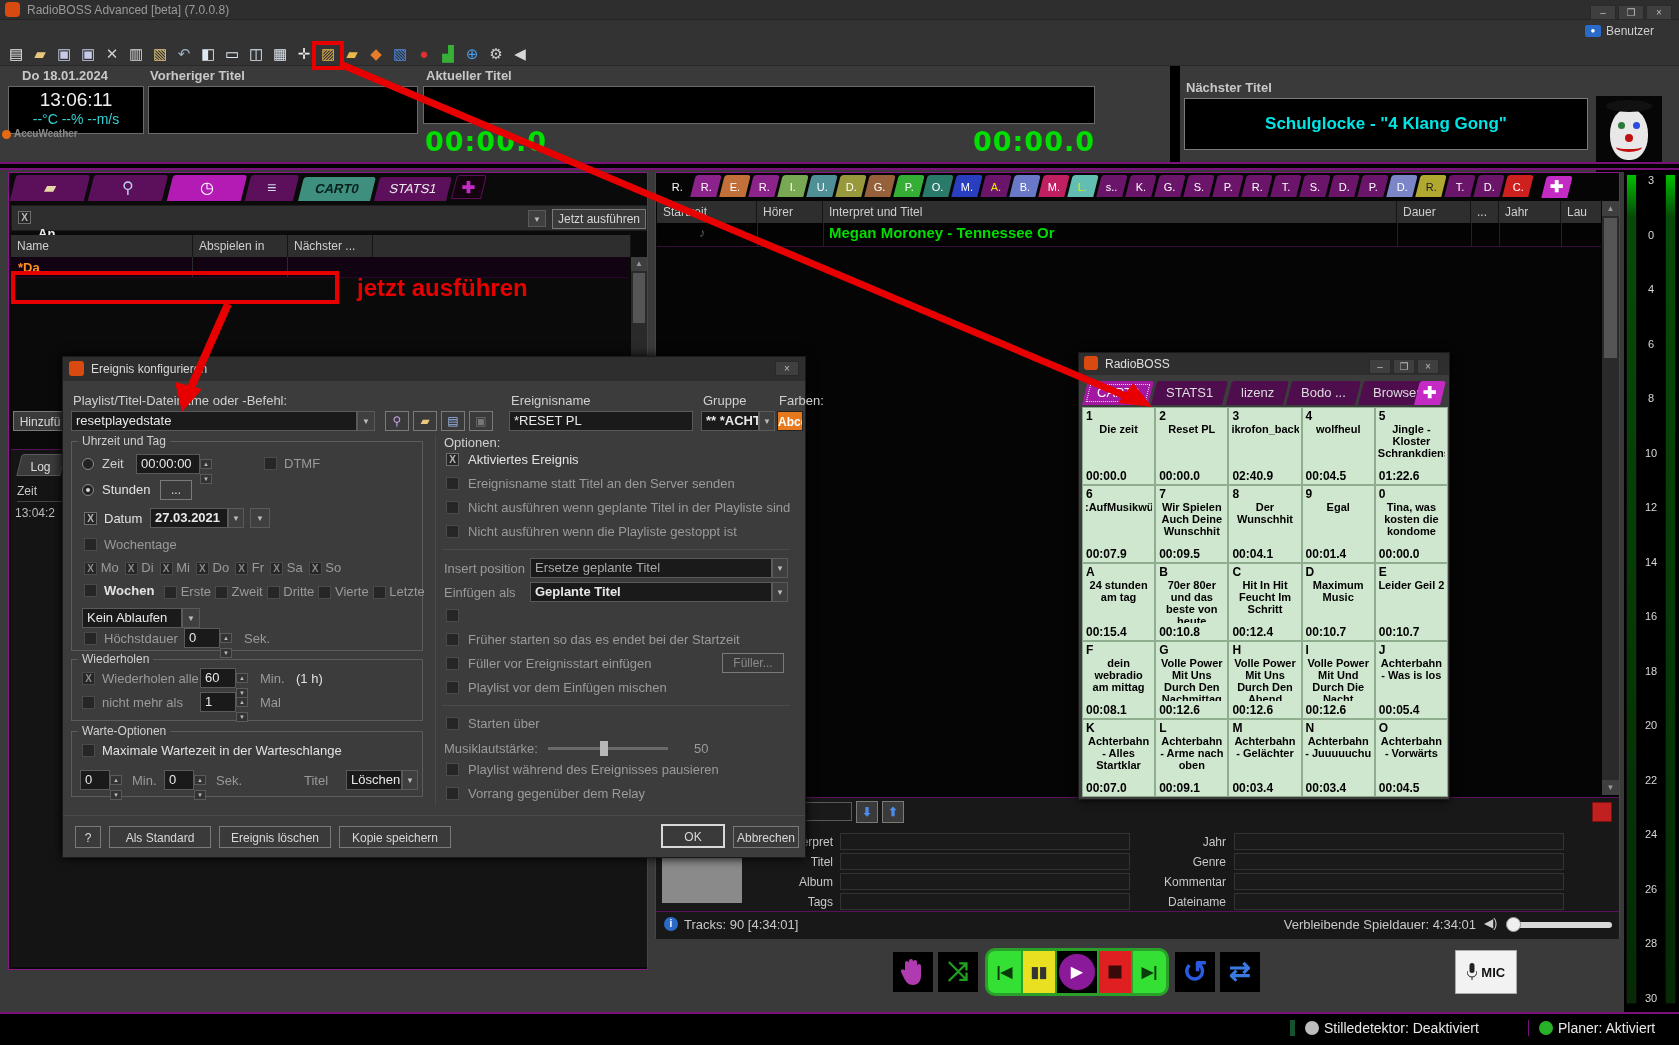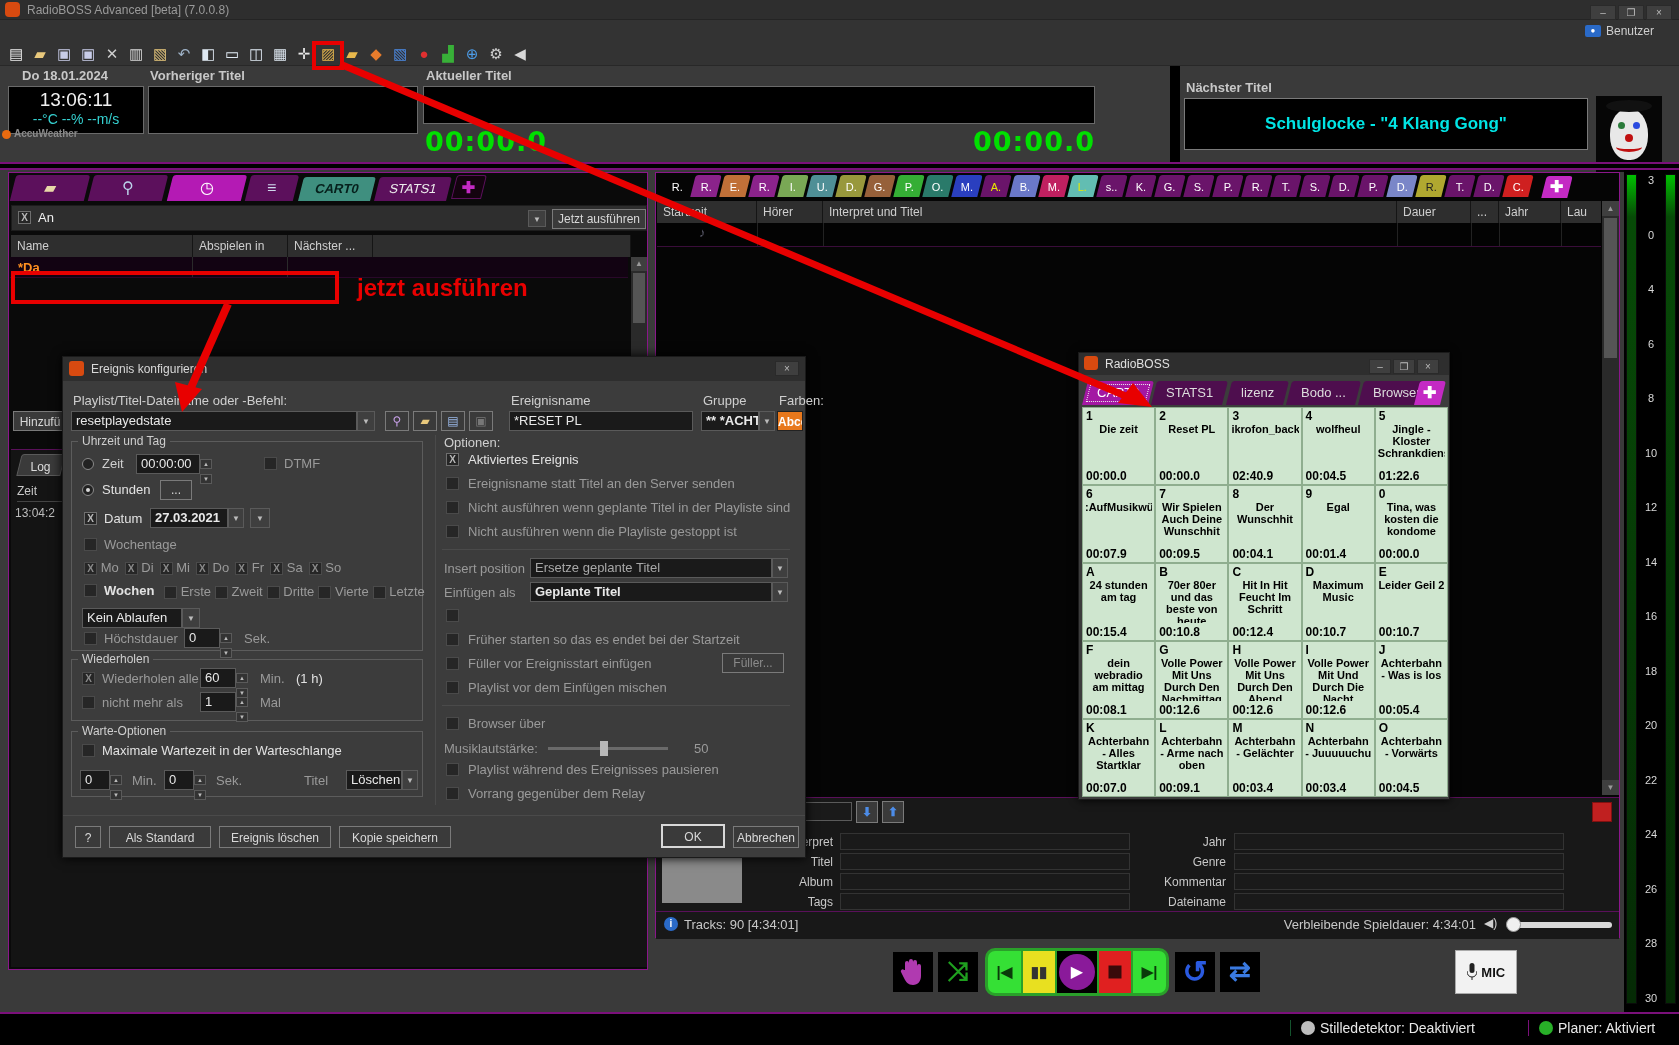--- a/index.html
+++ b/index.html
@@ -112,21 +112,21 @@
       <span class="tabslant" style="width:74px;height:26px;line-height:26px;background:#5c105c"><span style="display:inline-block;transform:skewX(14deg);color:#bcd4ec">⚲</span></span>
       <span class="tabslant" style="width:74px;height:26px;line-height:26px;background:#b41ab4"><span style="display:inline-block;transform:skewX(14deg);color:#fff">◷</span></span>
       <span class="tabslant" style="width:48px;height:26px;line-height:26px;background:#5c105c"><span style="display:inline-block;transform:skewX(14deg);color:#cfd8ec">≡</span></span>
       <span class="tabslant ltab" style="width:72px;background:#3f8f7f;color:#06201c;font-weight:bold">CART0</span>
       <span class="tabslant ltab" style="width:72px;background:#5c105c">STATS1</span>
       <span class="tabslant" style="width:30px;height:24px;line-height:24px;background:#14030f;border:1px solid #5c105c"><span style="display:inline-block;transform:skewX(14deg);color:#c42ac4;font-weight:bold">✚</span></span>
     </div>
 
     <div class="abs" style="left:2px;top:32px;width:636px;height:26px;background:#2e2e2e;border:1px solid #1c1c1c">
       <span class="cb" style="position:absolute;left:6px;top:5px">X</span>
-      <span class="abs" style="left:26px;top:4px;color:#f0f0f0;font-weight:normal;font-size:13px">An</span>
+      <span class="abs" style="left:26px;top:20px;color:#f0f0f0;font-weight:bold;font-size:13px">An</span>
       <span class="ddbtn abs" style="left:516px;top:4px;width:18px;height:17px;line-height:17px">▼</span>
       <span class="btn abs" style="left:540px;top:3px;width:94px;height:20px">Jetzt ausführen</span>
     </div>
 
     <div class="abs" style="left:0;top:84px;width:622px;height:160px">
 
     <div class="row-l c-yellow">
           <span>Explorer neustart</span>
           <span style="position:absolute;left:182px;top:0;width:1px;height:21px;background:#2a2a2a"></span>
           <span style="position:absolute;left:277px;top:0;width:1px;height:21px;background:#2a2a2a"></span>
@@ -460,20 +460,21 @@
 
           <span style="position:absolute;left:100px;top:0;width:1px;height:23px;background:#222"></span>
           <span style="position:absolute;left:166px;top:0;width:1px;height:23px;background:#222"></span>
           <span style="position:absolute;left:740px;top:0;width:1px;height:23px;background:#222"></span>
           <span style="position:absolute;left:814px;top:0;width:1px;height:23px;background:#222"></span>
           <span style="position:absolute;left:842px;top:0;width:1px;height:23px;background:#222"></span>
           <span style="position:absolute;left:904px;top:0;width:1px;height:23px;background:#222"></span>
         </div>
         <div class="trow nohg">
           <span class="note">♪</span>
+          <span class="tt">Megan Moroney - Tennessee Or</span>
 
           <span style="position:absolute;left:100px;top:0;width:1px;height:23px;background:#222"></span>
           <span style="position:absolute;left:166px;top:0;width:1px;height:23px;background:#222"></span>
           <span style="position:absolute;left:740px;top:0;width:1px;height:23px;background:#222"></span>
           <span style="position:absolute;left:814px;top:0;width:1px;height:23px;background:#222"></span>
           <span style="position:absolute;left:842px;top:0;width:1px;height:23px;background:#222"></span>
           <span style="position:absolute;left:904px;top:0;width:1px;height:23px;background:#222"></span>
         </div>
       </div>
 
@@ -545,21 +546,21 @@
       <svg width="10" height="18" viewBox="0 0 10 18" style="vertical-align:-4px">
           <rect x="2.5" y="0" width="5" height="10" rx="2.5" fill="#222"></rect>
           <path d="M0 8c0 4 2.2 6 5 6s5-2 5-6" stroke="#222" fill="none"></path>
           <line x1="5" y1="14" x2="5" y2="17" stroke="#222"></line>
         </svg>
       <span style="color:#111;font-weight:bold;font-size:13px">MIC</span>
     </span>
   </div>
 
   <div class="abs" style="left:0;top:1012px;width:1679px;height:33px;background:#000;border-top:2px solid #7a107a">
-    <span class="abs" style="left:1290px;top:6px;color:#e8e8e8;font-size:14px;border-left:1px solid #14532d;padding-left:10px">
+    <span class="abs" style="left:1290px;top:6px;color:#e8e8e8;font-size:14px;border-left:5px solid #14532d;padding-left:10px">
       <span class="sbicon" style="background:#bdbdbd"></span><span>Stilledetektor: Deaktiviert</span>
     </span>
     <span class="abs" style="left:1528px;top:6px;color:#e8e8e8;font-size:14px;border-left:1px solid #7a107a;padding-left:10px">
       <span class="sbicon" style="background:#28b028"></span><span>Planer: Aktiviert</span>
     </span>
   </div>
 
   <div class="abs" style="left:1624px;top:170px;width:55px;height:842px;background:#000">
     <div class="abs greenbar" style="left:2px;top:4px;width:11px;height:830px"></div>
     <div class="abs" style="left:16px;top:4px;width:22px;height:830px;display:flex;flex-direction:column;justify-content:space-between;align-items:center">
@@ -844,21 +845,21 @@
       <span class="cb dis" style="position:absolute;left:10px;top:198px"></span>
       <span class="abs gray" style="left:32px;top:197px">Früher starten so das es endet bei der Startzeit</span>
       <span class="cb dis" style="position:absolute;left:10px;top:222px"></span>
       <span class="abs gray" style="left:32px;top:221px">Füller vor Ereignisstart einfügen</span>
       <span class="btn abs" style="left:286px;top:218px;width:62px;height:20px;color:#8a8a8a">Füller...</span>
       <span class="cb dis" style="position:absolute;left:10px;top:246px"></span>
       <span class="abs gray" style="left:32px;top:245px">Playlist vor dem Einfügen mischen</span>
       <div class="abs" style="left:6px;top:270px;width:348px;height:1px;background:#4a4a4a"></div>
 
       <span class="cb dis" style="position:absolute;left:10px;top:282px"></span>
-      <span class="abs gray" style="left:32px;top:281px">Browser über</span>
+      <span class="abs gray" style="left:32px;top:281px">Starten über</span>
       <span class="abs gray" style="left:8px;top:306px">Musiklautstärke:</span>
       <div class="abs" style="left:112px;top:312px;width:120px;height:3px;background:#6a6a6a">
         <span style="position:absolute;left:52px;top:-6px;width:8px;height:15px;background:#b8b8b8"></span>
       </div>
       <span class="abs gray" style="left:258px;top:306px">50</span>
       <span class="cb dis" style="position:absolute;left:10px;top:328px"></span>
       <span class="abs gray" style="left:32px;top:327px">Playlist während des Ereignisses pausieren</span>
       <span class="cb dis" style="position:absolute;left:10px;top:352px"></span>
       <span class="abs gray" style="left:32px;top:351px">Vorrang gegenüber dem Relay</span>
     </div>

